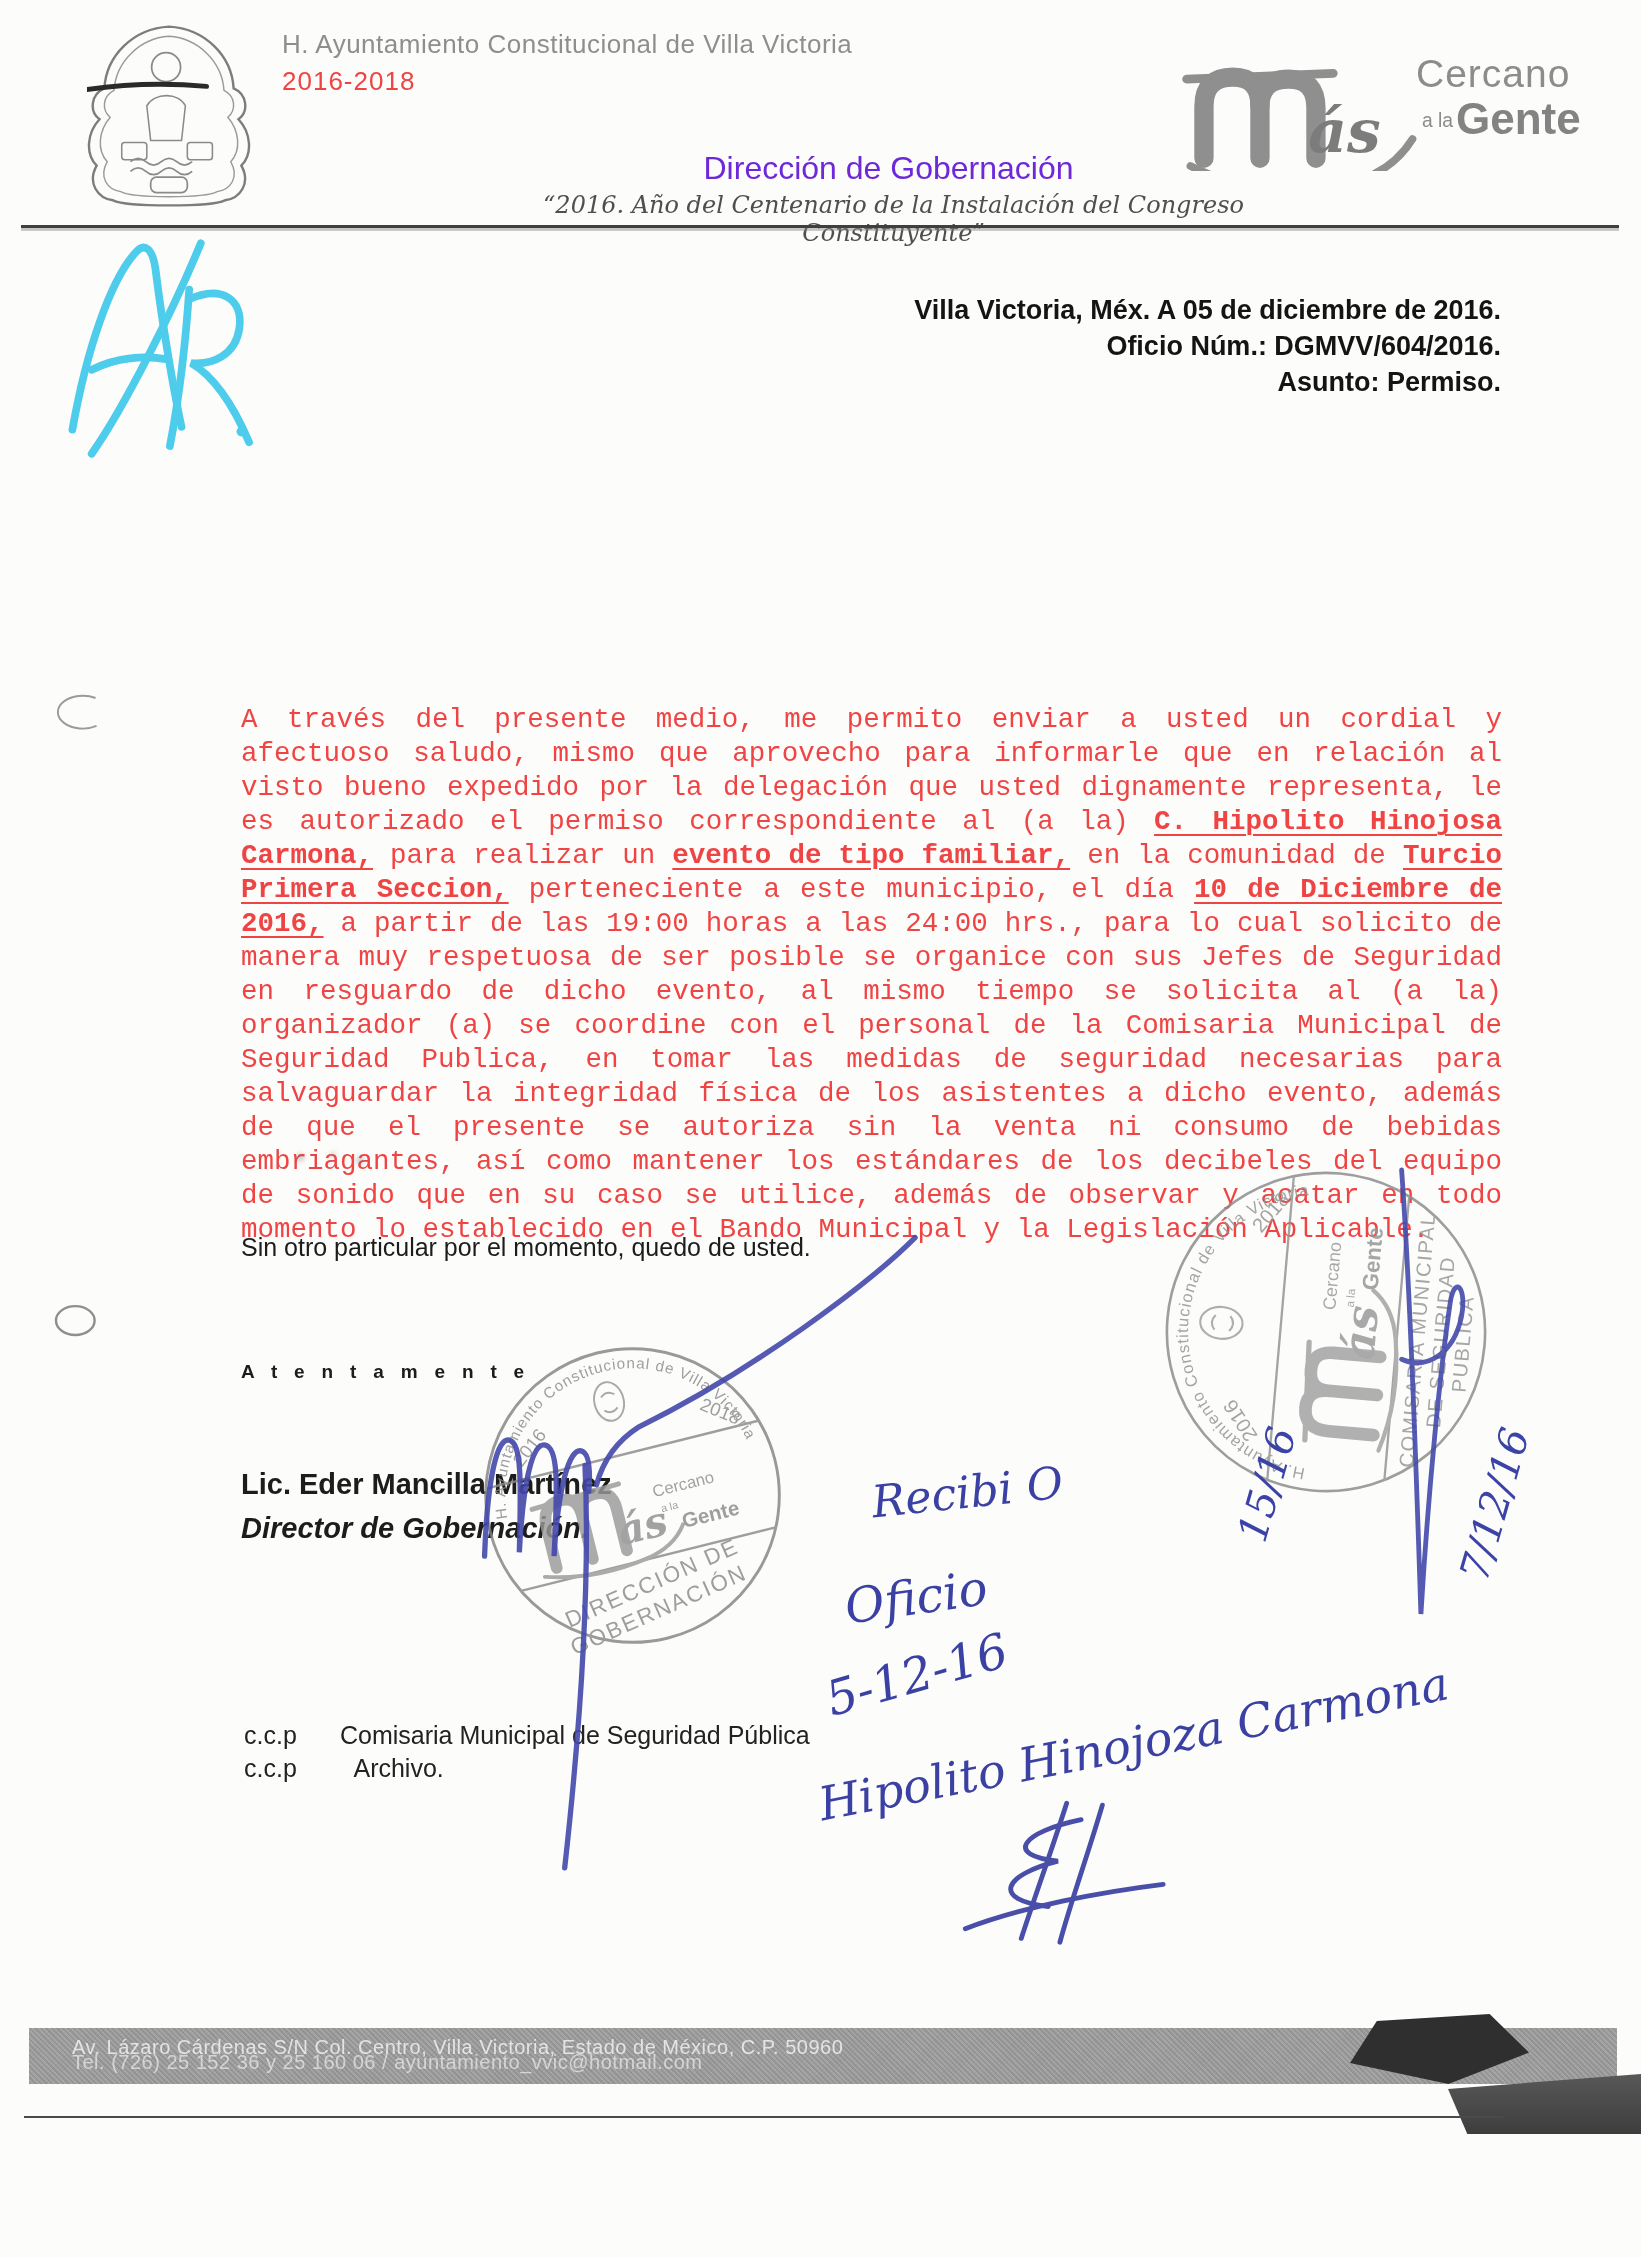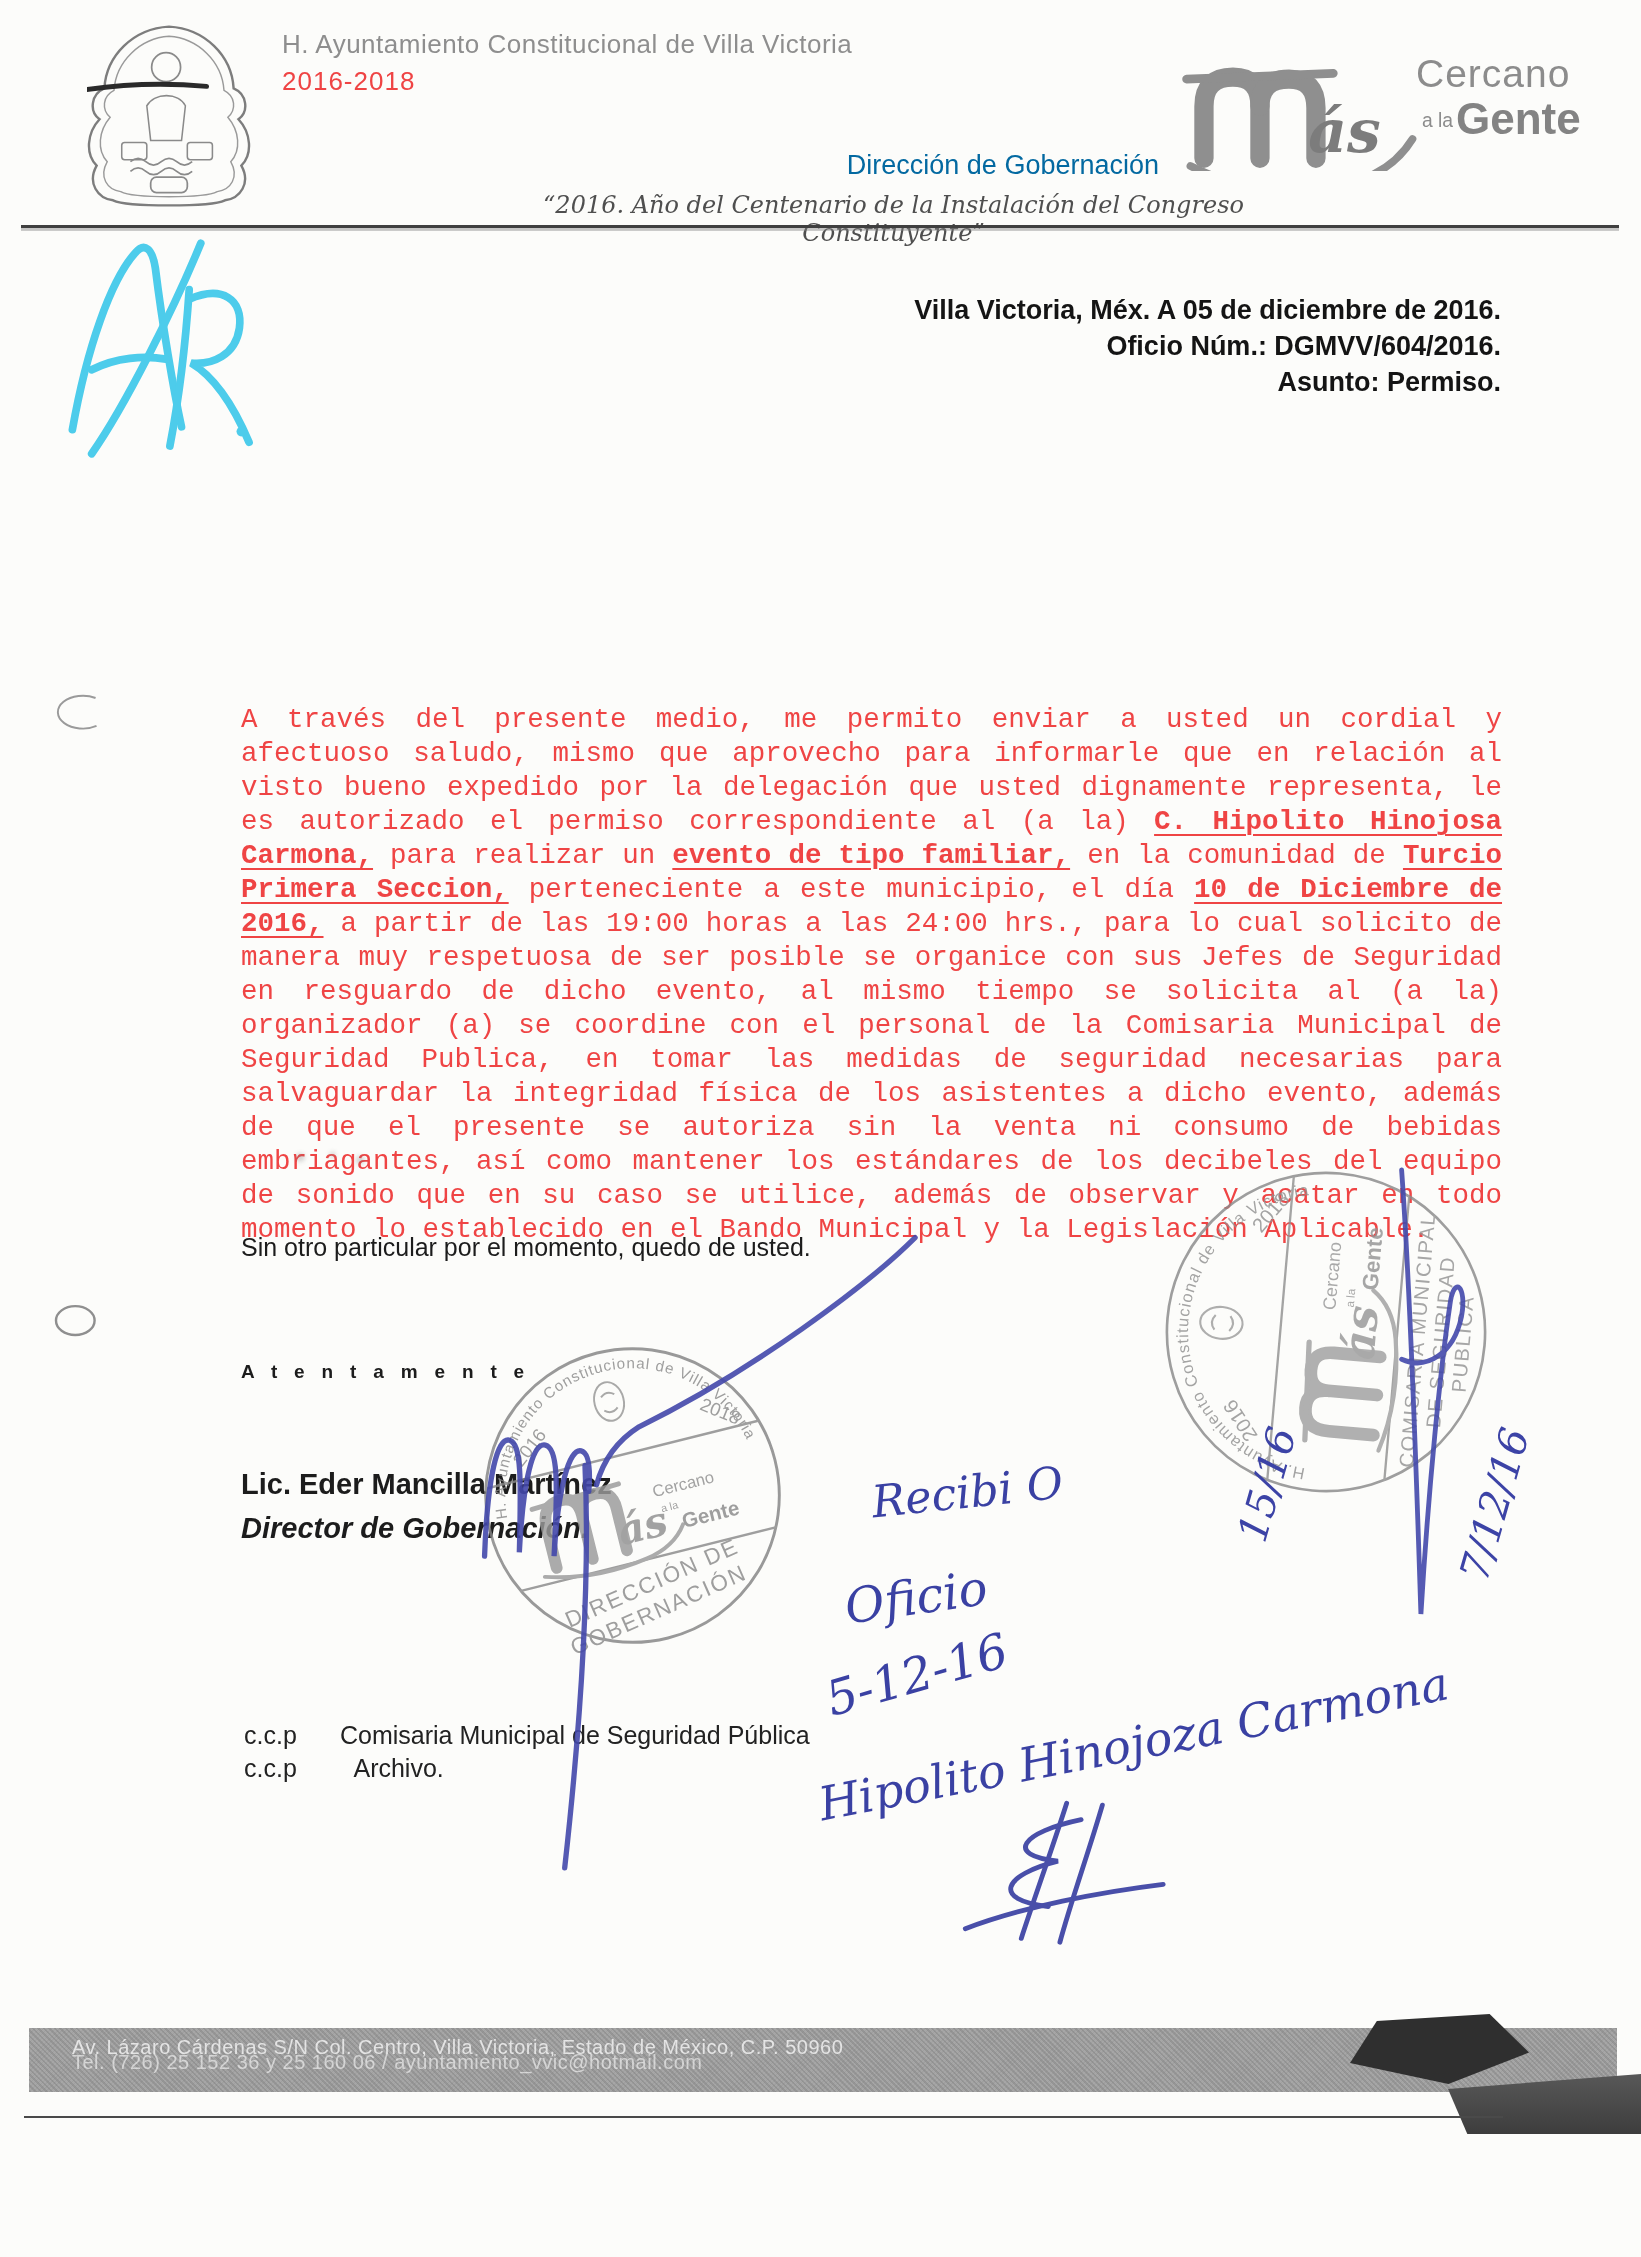--- a/index.html
+++ b/index.html
@@ -3,21 +3,21 @@
 <meta charset="utf-8">
 <style>
   html,body{margin:0;padding:0;background:#e8e8e8;}
   .page{position:relative;width:1641px;height:2257px;background:#fcfcfa;overflow:hidden;
         font-family:"Liberation Sans",sans-serif;color:#1c1c1c;margin:0 auto;}
   .abs{position:absolute;}
 
   
   .org-name{left:282px;top:29px;font-size:26px;color:#8e8e8e;letter-spacing:0.5px;}
   .org-period{left:282px;top:66px;font-size:26px;color:#ef4444;letter-spacing:1px;}
-  .dept{left:618px;top:150px;width:541px;text-align:right;font-size:27px;color:#0369a1;}
+  .dept{left:618px;top:150px;width:541px;text-align:center;font-size:32px;color:#6d28d9;}
   .slogan{left:483px;top:191px;width:821px;text-align:center;font-size:24px;color:#4f4f4f;
           font-family:"DejaVu Serif",serif;font-style:italic;}
   .rule{left:21px;top:225px;width:1598px;height:3.4px;background:#3f3f3f;box-shadow:0 2.9px 0 rgba(130,130,130,.45);}
 
   
   .brand{left:1163px;top:46px;width:454px;height:121px;}
   .brand .cercano{position:absolute;left:253px;top:5.8px;font-size:39px;color:#8c8c8c;letter-spacing:1px;}
   .brand .ala{position:absolute;left:259px;top:64px;font-size:19.3px;color:#8c8c8c;}
   .brand .gente{position:absolute;left:293px;top:48px;font-size:44px;font-weight:bold;color:#838383;}
 
@@ -44,21 +44,21 @@
   
   .ccp{left:244px;top:1719px;font-size:25px;line-height:33px;color:#222;}
   .ccp .lbl{display:inline-block;width:89px;}
 
   
   .stamp{opacity:.82;}
   .stamp-gob{left:471px;top:1334px;width:323px;height:323px;transform:rotate(-14deg);transform-origin:center;}
   .stamp-seg{left:1151px;top:1157px;width:350px;height:350px;transform:rotate(-85deg);transform-origin:center;}
 
   
-  .footer-band{left:29px;top:2028px;width:1588px;height:64px;background-color:#a6a6a6;
+  .footer-band{left:29px;top:2028px;width:1588px;height:56px;background-color:#a6a6a6;
     background-image:repeating-linear-gradient(45deg,rgba(118,118,118,.35) 0 1.9px,transparent 1.9px 3.9px),
                      repeating-linear-gradient(-45deg,rgba(144,144,144,.3) 0 1px,transparent 1px 2.9px);text-align:right;}
   .footer-line{position:absolute;left:43px;font-size:20px;color:rgba(255,255,255,.72);letter-spacing:0.5px;white-space:nowrap;}
   .fl1{top:7.7px;} .fl2{top:23px;color:rgba(250,250,250,.6);}
   .blot1{left:1350px;top:2014px;width:179px;height:70px;background:#2f2f2f;
          clip-path:polygon(15% 10%,78% 0,100% 55%,55% 100%,0 70%);}
   .blot2{left:1448px;top:2074px;width:193px;height:60px;background:linear-gradient(#585858,#3d3d3d);
          clip-path:polygon(0 25%,100% 0,100% 100%,10% 100%);}
   .thinline{left:24px;top:2116px;width:1479px;height:2.4px;background:#4a4a4a;}
 

